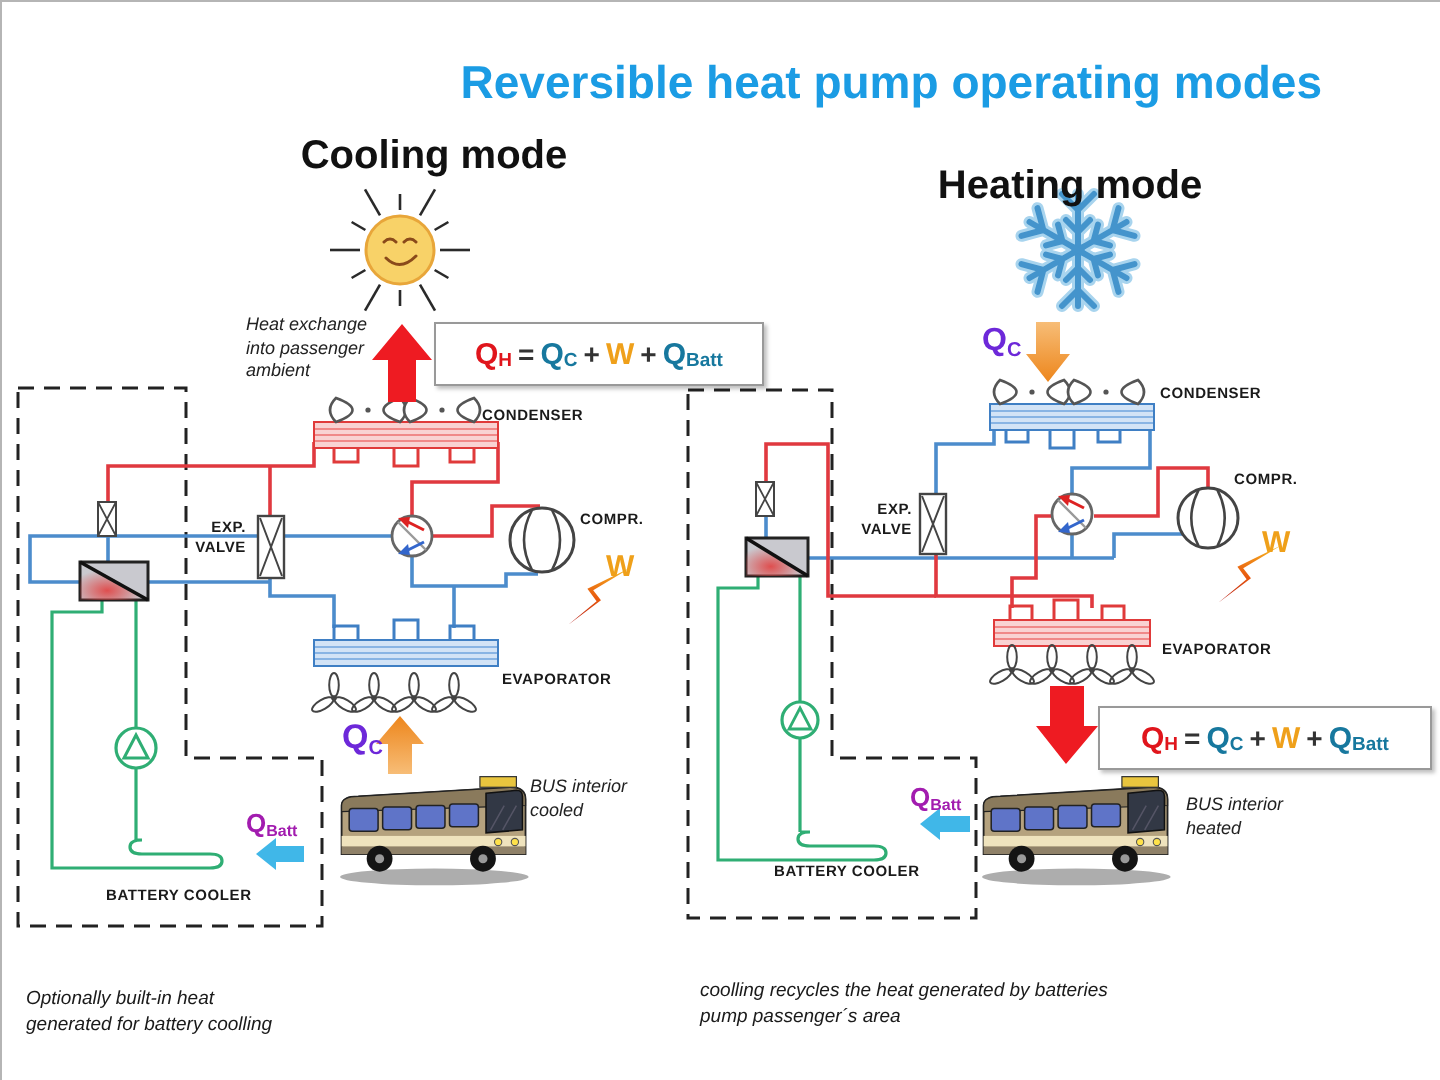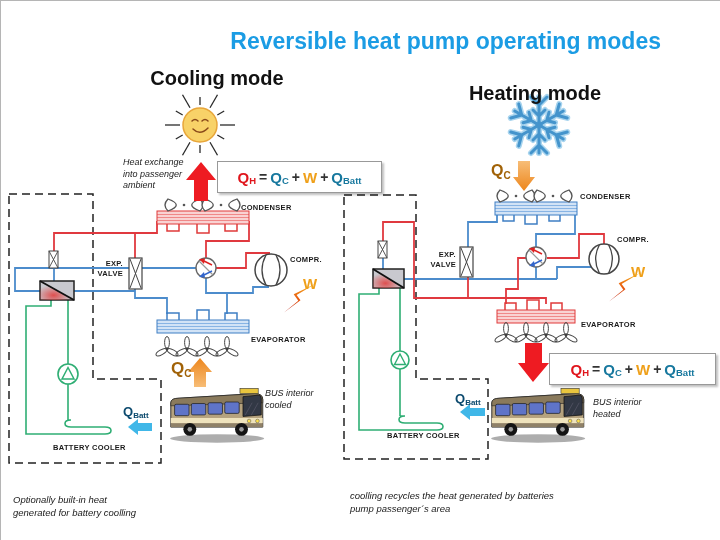--- a/index.html
+++ b/index.html
@@ -11,23 +11,23 @@
   .mode-heading{font-size:20px;font-weight:bold;color:#111;text-align:center;width:140px;}
   .comp-label{font-size:7.5px;font-weight:bold;color:#1a1a1a;letter-spacing:.3px;white-space:nowrap;}
   .note{font-size:9px;font-style:italic;color:#222;line-height:11.5px;}
   .cap{font-size:9.5px;font-style:italic;color:#1a1a1a;line-height:12.5px;margin-top:16px;}
   .eqbox{height:30px;border:1px solid #999;background:#fff;box-shadow:1.5px 1.5px 2px rgba(0,0,0,.25);
          display:flex;align-items:center;justify-content:center;white-space:nowrap;}
   .eb{font-size:15px;font-weight:bold;}
   .es{font-size:9.5px;font-weight:bold;position:relative;top:3px;}
   .ek{font-size:14px;font-weight:bold;color:#333;margin:0 3px;}
   .c-hot{color:#e0151c;} .c-teal{color:#17789e;} .c-work{color:#efa01a;}
-  .qc-big{font-size:17px;font-weight:bold;color:#a16207;}
+  .qc-big{font-size:17px;font-weight:bold;color:#6d28d9;}
   .qc-big .es{font-size:10px;top:3px;}
-  .qb{font-size:13px;font-weight:bold;color:#0c4a6e;}
+  .qb{font-size:13px;font-weight:bold;color:#a21caf;}
   .qb .es{font-size:8px;top:2px;}
   .w-label{font-size:15px;font-weight:bold;color:#efa01a;}
   .ral{text-align:right;line-height:9.5px;width:36px;}
 </style>
 </head>
 <body>
 
 <div id="slide">
 
 <svg id="draw" width="720" height="540" viewBox="0 0 720 540">

